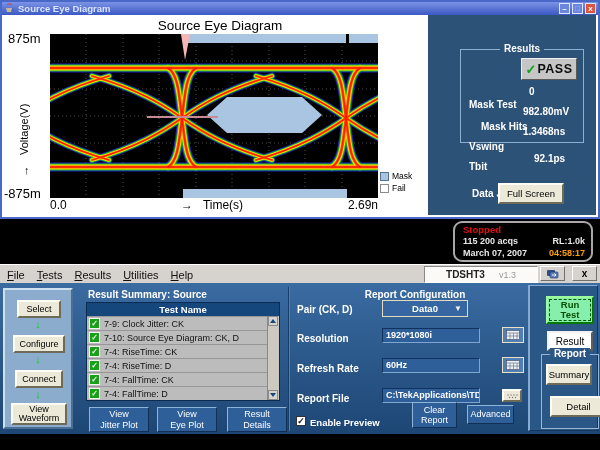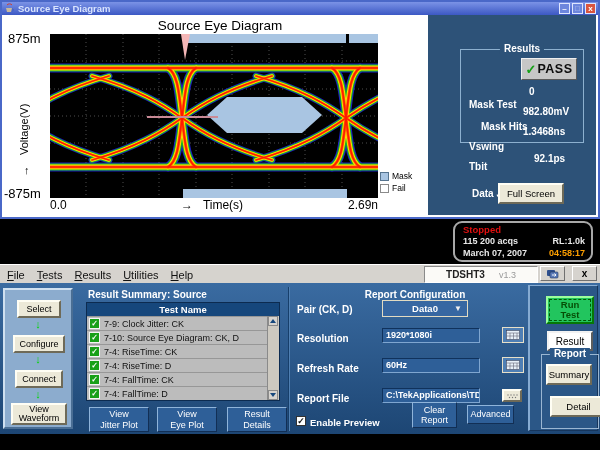--- a/index.html
+++ b/index.html
@@ -126,21 +126,21 @@
       line-height:13px;white-space:nowrap;overflow:hidden;width:98px;left:382px;}
   .keypad-btn{left:502px;width:22px;height:16px;background:#4f7fb5;border:1px solid #e8e0c8;
       box-sizing:border-box;display:flex;align-items:center;justify-content:center;}
   .kb-btn{left:502px;width:20px;height:13px;font-size:6px;}
   .chk{width:10px;height:10px;background:#fff;border:1px solid #333;box-sizing:border-box;
       font-size:9px;line-height:8px;text-align:center;font-weight:bold;color:#111;}
   .enable-lbl{left:310px;top:134px;font-size:9.5px;font-weight:bold;color:#fff;}
   .right-panel{left:528px;top:2px;width:70px;height:146px;background:#2b5787;
       border-top:1px solid #86abd2;border-left:2px solid #86abd2;
       border-right:1px solid #16355b;border-bottom:1px solid #16355b;box-sizing:border-box;}
-  .run-btn{left:16px;top:10px;width:48px;height:28px;background:#22c55e;
+  .run-btn{left:16px;top:10px;width:48px;height:28px;background:#86efac;
       border-top:2px solid #9cff9c;border-left:2px solid #9cff9c;
       border-right:2px solid #067806;border-bottom:2px solid #067806;
       outline:1px dashed #035803;outline-offset:-4px;color:#064e06;font-weight:bold;
       font-size:9.5px;line-height:10.5px;display:flex;flex-direction:column;
       align-items:center;justify-content:center;box-sizing:border-box;}
   .result-btn{left:17px;top:45px;width:46px;height:20px;background:#fff;
       border-top:2px solid #f2f2f2;border-left:2px solid #f2f2f2;
       border-right:2px solid #5e5e5e;border-bottom:2px solid #5e5e5e;
       color:#000;font-size:10px;display:flex;align-items:center;justify-content:center;
       box-sizing:border-box;}

